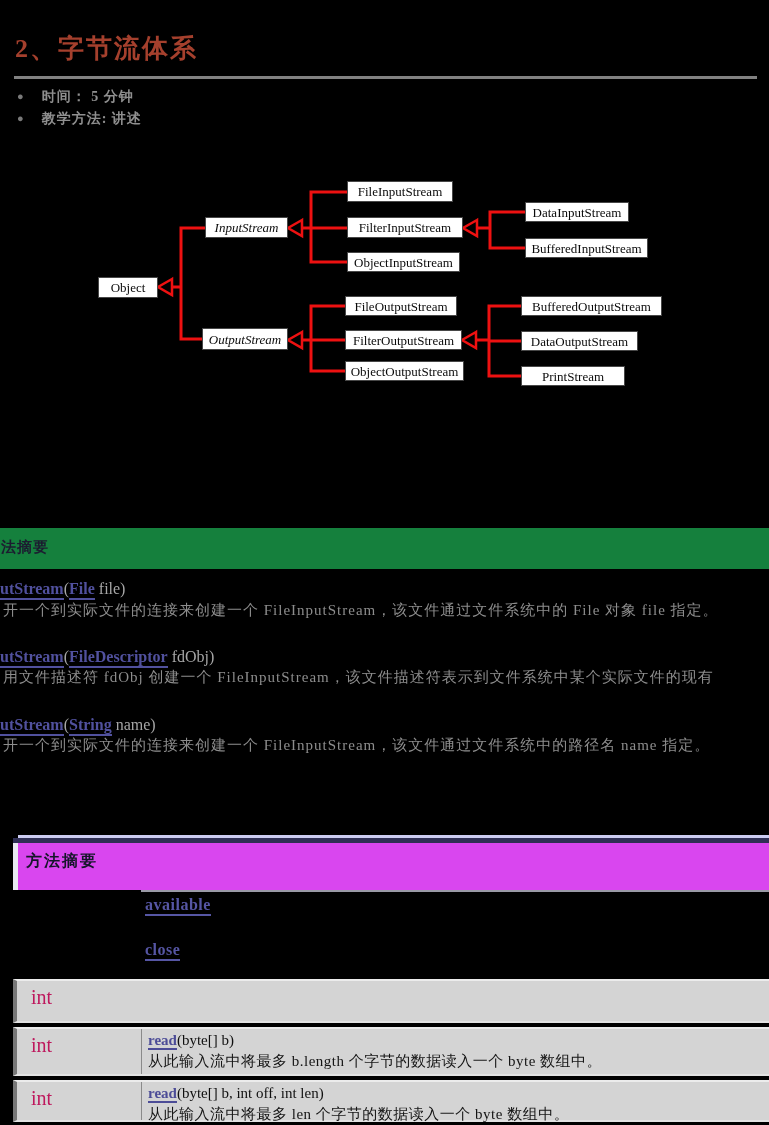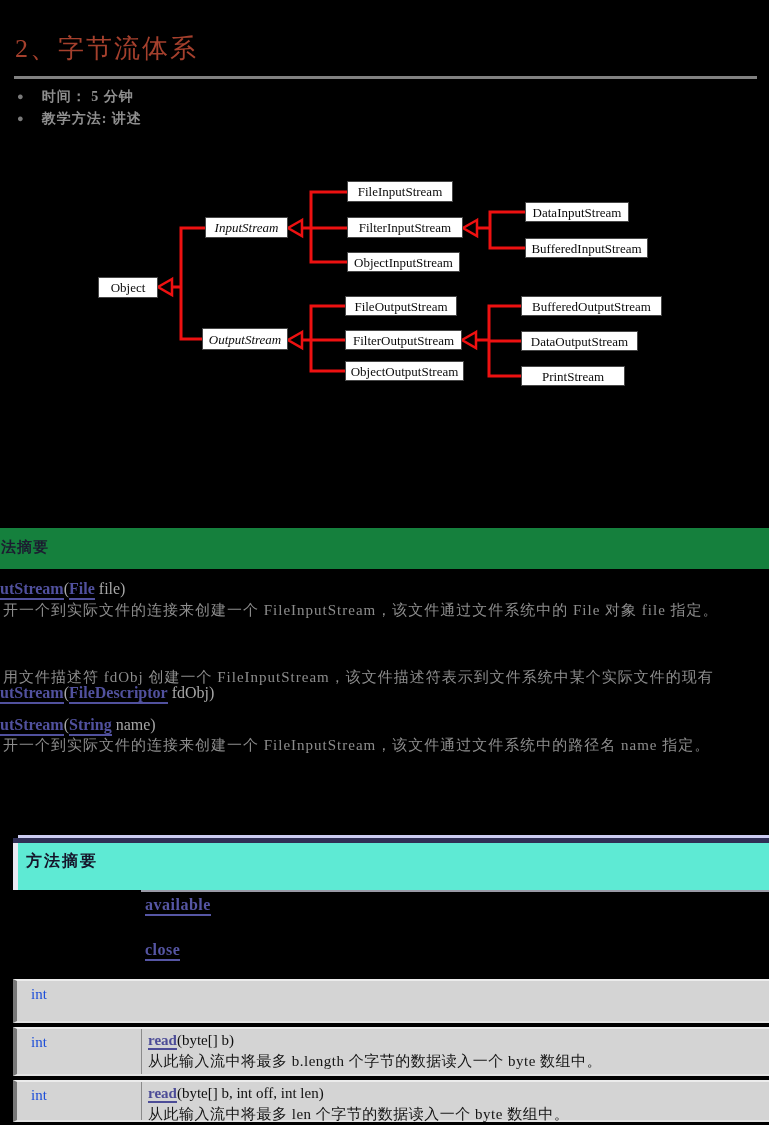--- a/index.html
+++ b/index.html
@@ -5,21 +5,21 @@
   html,body { margin:0; padding:0; }
   body {
     width:769px; height:1125px; position:relative; overflow:hidden;
     background:#000;
     font-family:"Liberation Serif","DejaVu Serif",serif;
   }
 
   
   .doc-title {
     position:absolute; left:15px; top:31px;
-    font-size:26px; font-weight:normal; color:#a5402d; letter-spacing:2px;
+    font-size:26px; font-weight:bold; color:#a5402d; letter-spacing:2px;
     white-space:nowrap;
   }
   .rule { position:absolute; left:14px; top:76px; width:743px; height:3px; background:#818181; }
   .bullet-line { position:absolute; left:17px; white-space:nowrap; color:#8f8f8f; font-weight:bold; font-size:14px; letter-spacing:1px; }
   .bullet-dot { display:inline-block; color:#7a7a7a; font-size:11px; vertical-align:1px; margin-right:17px; }
 
   
   .dbox {
     position:absolute; box-sizing:border-box;
     background:#fff; border:1px solid #474747; color:#0a0a0a;
@@ -36,34 +36,34 @@
   
   .sig { position:absolute; left:0; white-space:nowrap; font-size:16px; color:#a6a6a6; }
   .sig a { color:#51519e; font-weight:bold; text-decoration:none; border-bottom:2px solid #51519e; padding-bottom:1px; }
   .cdesc { position:absolute; white-space:nowrap; font-size:15px; color:#8d8d8d; letter-spacing:1px; }
 
   
   .mt-strip1 { position:absolute; left:18px; top:835px; width:751px; height:3px; background:#ccccf2; }
   .mt-strip2 { position:absolute; left:13px; top:838px; width:756px; height:5px; background:#2f2f55; }
   .mt-head {
     position:absolute; left:13px; top:843px; width:756px; height:47px;
-    background:#5eead4; box-sizing:border-box; border-left:5px solid #e9e9f2;
+    background:#d946ef; box-sizing:border-box; border-left:5px solid #e9e9f2;
   }
   .mt-head span { position:absolute; left:8px; top:8px; font-weight:bold; font-size:16px; color:#15152a; letter-spacing:2px; }
   .mt-headline { position:absolute; left:141px; top:890px; width:628px; height:2px; background:#9a9aa6; }
 
   .lone-link { position:absolute; left:145px; white-space:nowrap; }
   .lone-link a { font-size:16px; font-weight:bold; color:#5656a4; text-decoration:none; border-bottom:2px solid #5656a4; padding-bottom:1px; letter-spacing:0.5px; }
 
   .mrow {
     position:absolute; left:13px; width:756px; box-sizing:border-box;
     background:#d4d4d4; display:flex;
     border-top:2px solid #ececec; border-bottom:2px solid #e2e2e2; border-left:4px solid #777;
   }
-  .mrow .col1 { width:124px; box-sizing:border-box; padding:5px 0 10px 14px; font-size:15px; color:#1d4ed8; }
+  .mrow .col1 { width:124px; box-sizing:border-box; padding:5px 0 10px 14px; font-size:20px; color:#be185d; }
   .mrow .col2 { flex:1; box-sizing:border-box; border-left:1px solid #8a8a8a; padding:3px 0 0 6px; }
   .mrow .msig { font-size:15px; color:#101010; white-space:nowrap; }
   .mrow .msig a { color:#4c4c97; font-weight:bold; text-decoration:none; border-bottom:2px solid #4c4c97; }
   .mrow .mdesc { font-size:15px; color:#141414; letter-spacing:0.5px; white-space:nowrap; margin-top:3px; }
 </style>
 </head>
 <body>
 
 <div class="doc-title">2、字节流体系</div>
 <div class="rule"></div>
@@ -120,21 +120,21 @@
 
 <div class="band1">
   <span>法摘要</span>
 </div>
 
 <div class="sig" style="top:580px;">
   <a href="#">utStream</a><span>(</span><a href="#">File</a><span> file)</span>
 </div>
 <div class="cdesc" style="left:3px;top:601px;">开一个到实际文件的连接来创建一个 FileInputStream，该文件通过文件系统中的 File 对象 file 指定。</div>
 
-<div class="sig" style="top:684px;">
+<div class="sig" style="top:648px;">
   <a href="#">utStream</a><span>(</span><a href="#">FileDescriptor</a><span> fdObj)</span>
 </div>
 <div class="cdesc" style="left:3px;top:668px;">用文件描述符 fdObj 创建一个 FileInputStream，该文件描述符表示到文件系统中某个实际文件的现有</div>
 
 <div class="sig" style="top:716px;">
   <a href="#">utStream</a><span>(</span><a href="#">String</a><span> name)</span>
 </div>
 <div class="cdesc" style="left:3px;top:736px;">开一个到实际文件的连接来创建一个 FileInputStream，该文件通过文件系统中的路径名 name 指定。</div>
 
 <div class="mt-strip1"></div>

